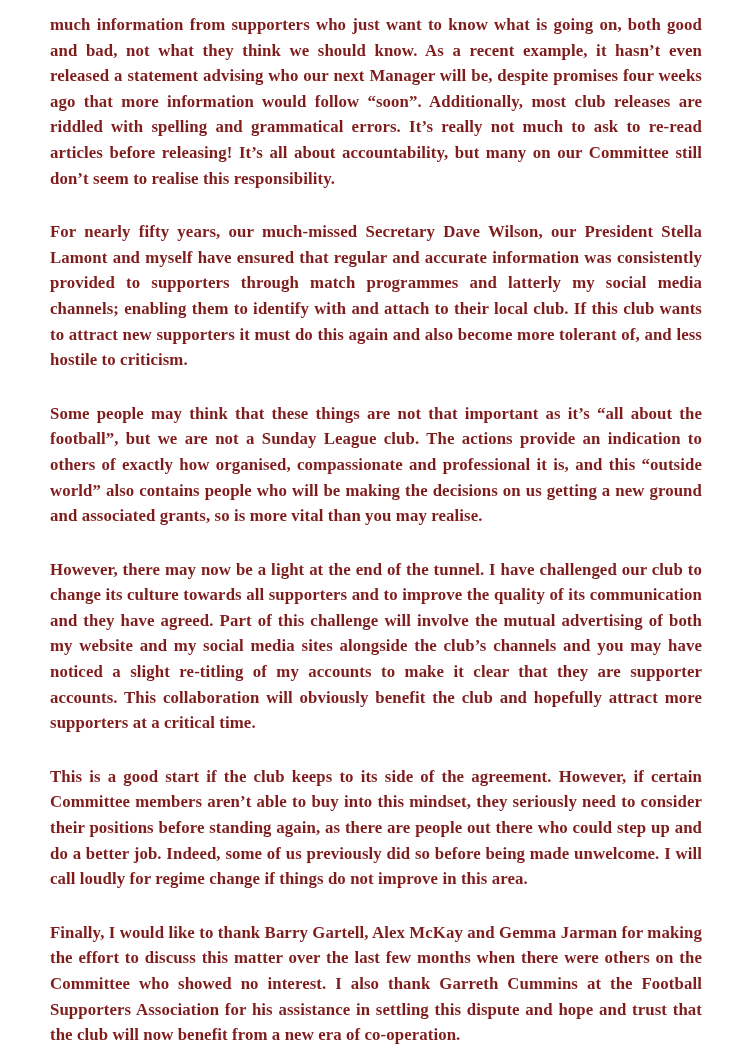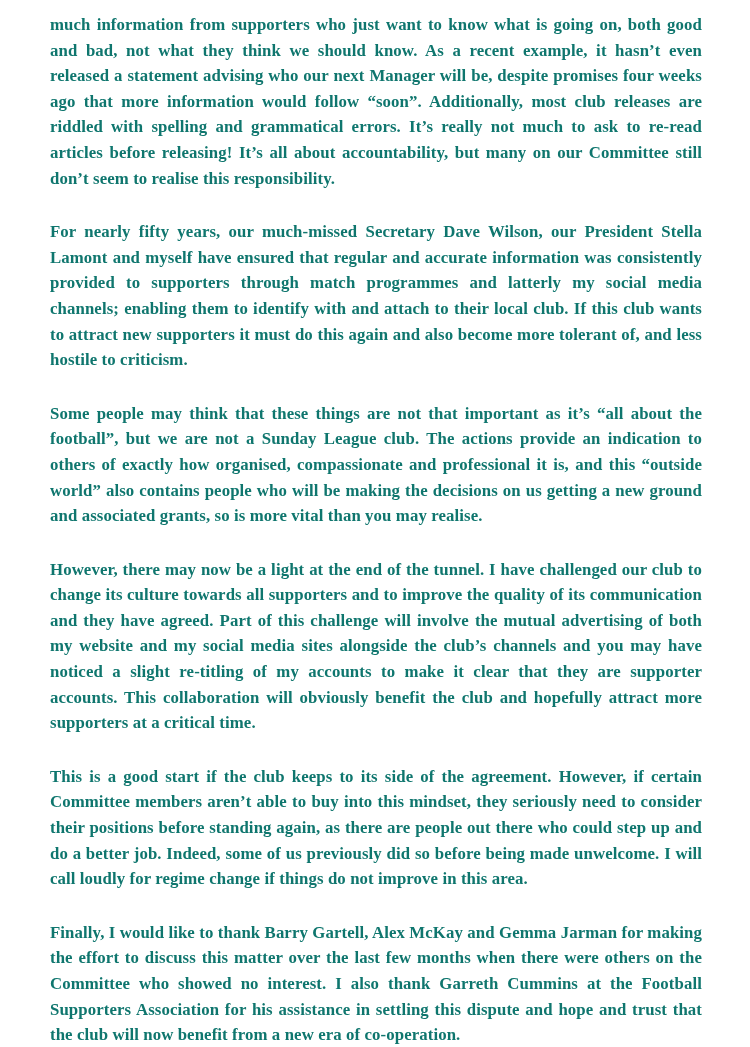--- a/index.html
+++ b/index.html
@@ -19,21 +19,21 @@
     position: absolute;
     top: 12px;
     left: 50px;
     width: 652px;
   }
   .para {
     margin: 0 0 28px 0;
     font-size: 16.8px;
     line-height: 25.6px;
     font-weight: 700;
-    color: #0f766e;
+    color: #7f1d1d;
     text-align: justify;
     letter-spacing: 0.1px;
     -webkit-font-smoothing: antialiased;
   }
   .para:last-child {
     margin-bottom: 0;
   }
 </style>
 </head>
 <body>

